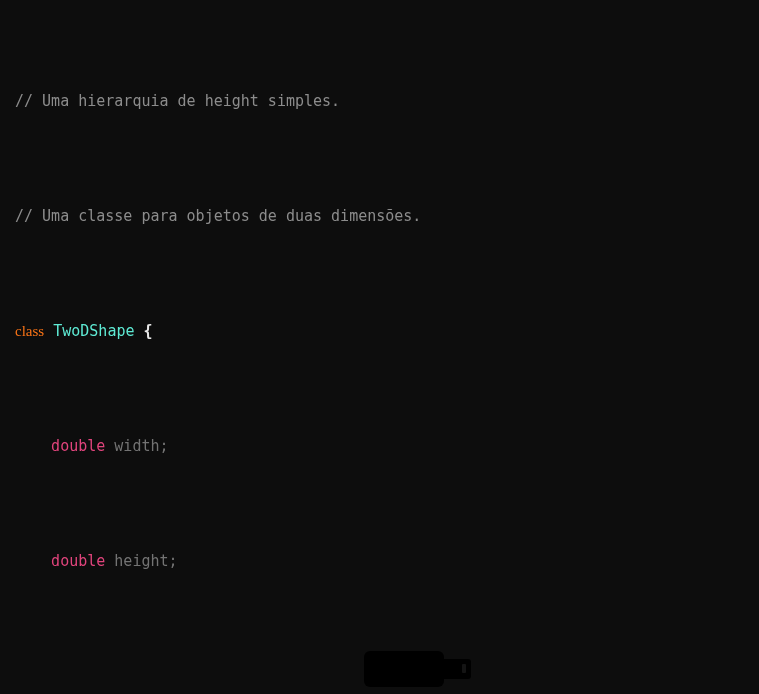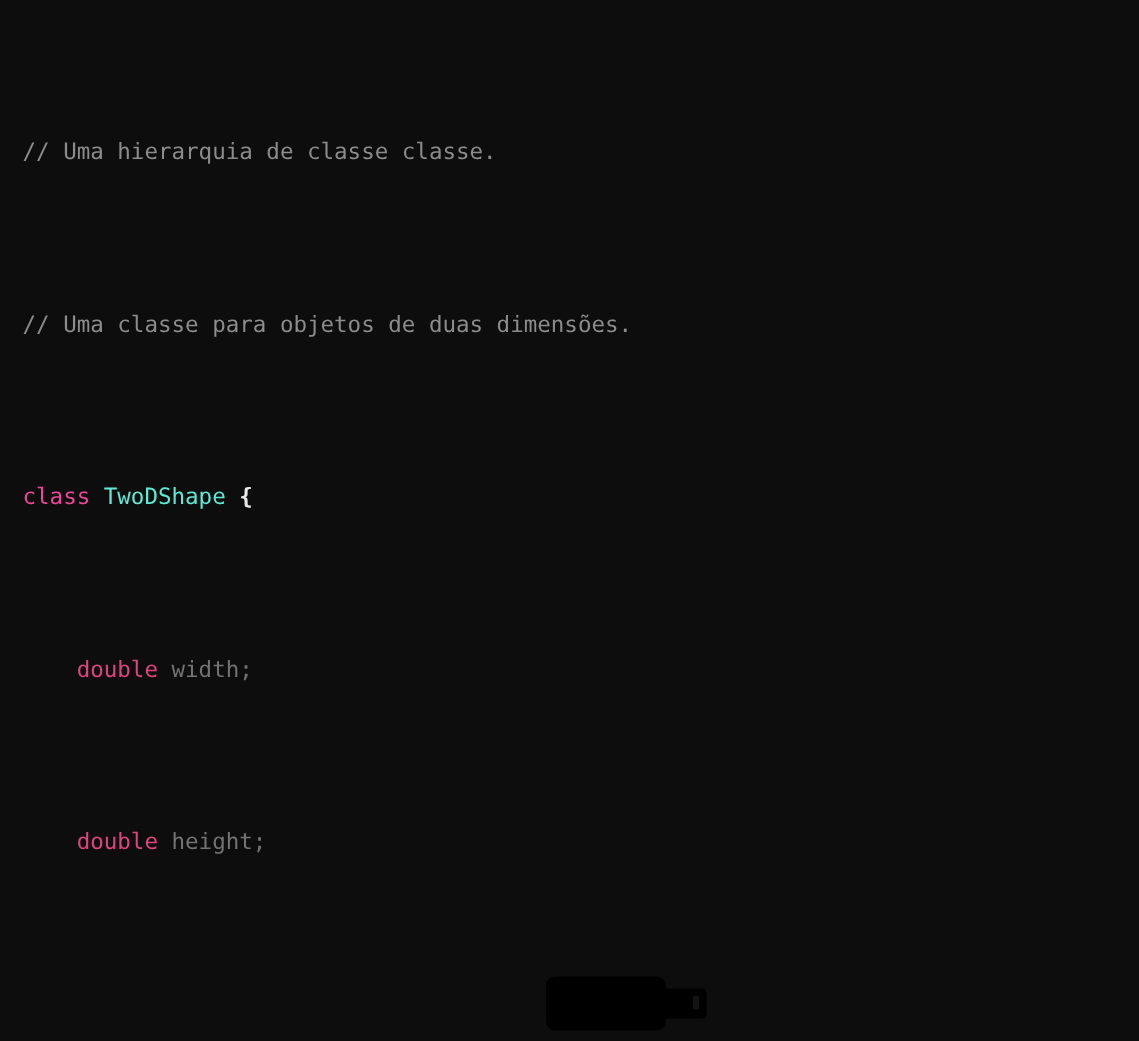--- a/index.html
+++ b/index.html
@@ -65,21 +65,21 @@
   }
   .code-line {
     height: 28.75px;
     padding-left: 15px;
     white-space: pre;
     overflow: hidden;
   }
 
   
   .tok-comment  { color: #8c8c8c; }
-  .tok-keyword  { color: #ec4899; }
+  .tok-keyword  { color: #f97316; font-family: Liberation Serif, serif; }
   .tok-type     { color: #5eead4; }
   .tok-modifier { color: #e0447c; margin-top: 28px; }
   .tok-plain    { color: #737373; font-weight: normal; }
   .tok-punct    { color: #e8e8e8; font-weight: bold; }
 
   
   #redaction-overlay {
     position: absolute;
     left: 364px;
     top: 651px;
@@ -126,21 +126,21 @@
       <svg viewBox="0 0 16 16" width="13" height="13" fill="none" stroke="#bdbdbd" stroke-width="1.3" stroke-linecap="round" stroke-linejoin="round">
         <rect x="1.6" y="4.4" width="8" height="8" rx="1.3"></rect>
         <path d="M4.6 4.4V2.9a1.3 1.3 0 0 1 1.3-1.3h6.2a1.3 1.3 0 0 1 1.3 1.3v6.2a1.3 1.3 0 0 1-1.3 1.3h-1.5"></path>
       </svg>
     </span>
     <span class="copy-label">Co</span>
   </div>
 
   <div id="code-block">
 
-    <div class="code-line"><span class="tok-comment">// Uma hierarquia de classe classe.</span></div>
+    <div class="code-line"><span class="tok-comment">// Uma hierarquia de height simples.</span></div>
 
     <div class="code-line"><span class="tok-comment">// Uma classe para objetos de duas dimensões.</span></div>
 
     <div class="code-line"><span class="tok-keyword">class</span><span class="tok-plain"> </span><span class="tok-type">TwoDShape</span><span class="tok-punct"> {</span></div>
 
     <div class="code-line"><span class="tok-modifier">    double</span><span class="tok-plain"> width;</span></div>
 
     <div class="code-line"><span class="tok-modifier">    double</span><span class="tok-plain"> height;</span></div>
 
     <div class="code-line"><span> </span></div>

